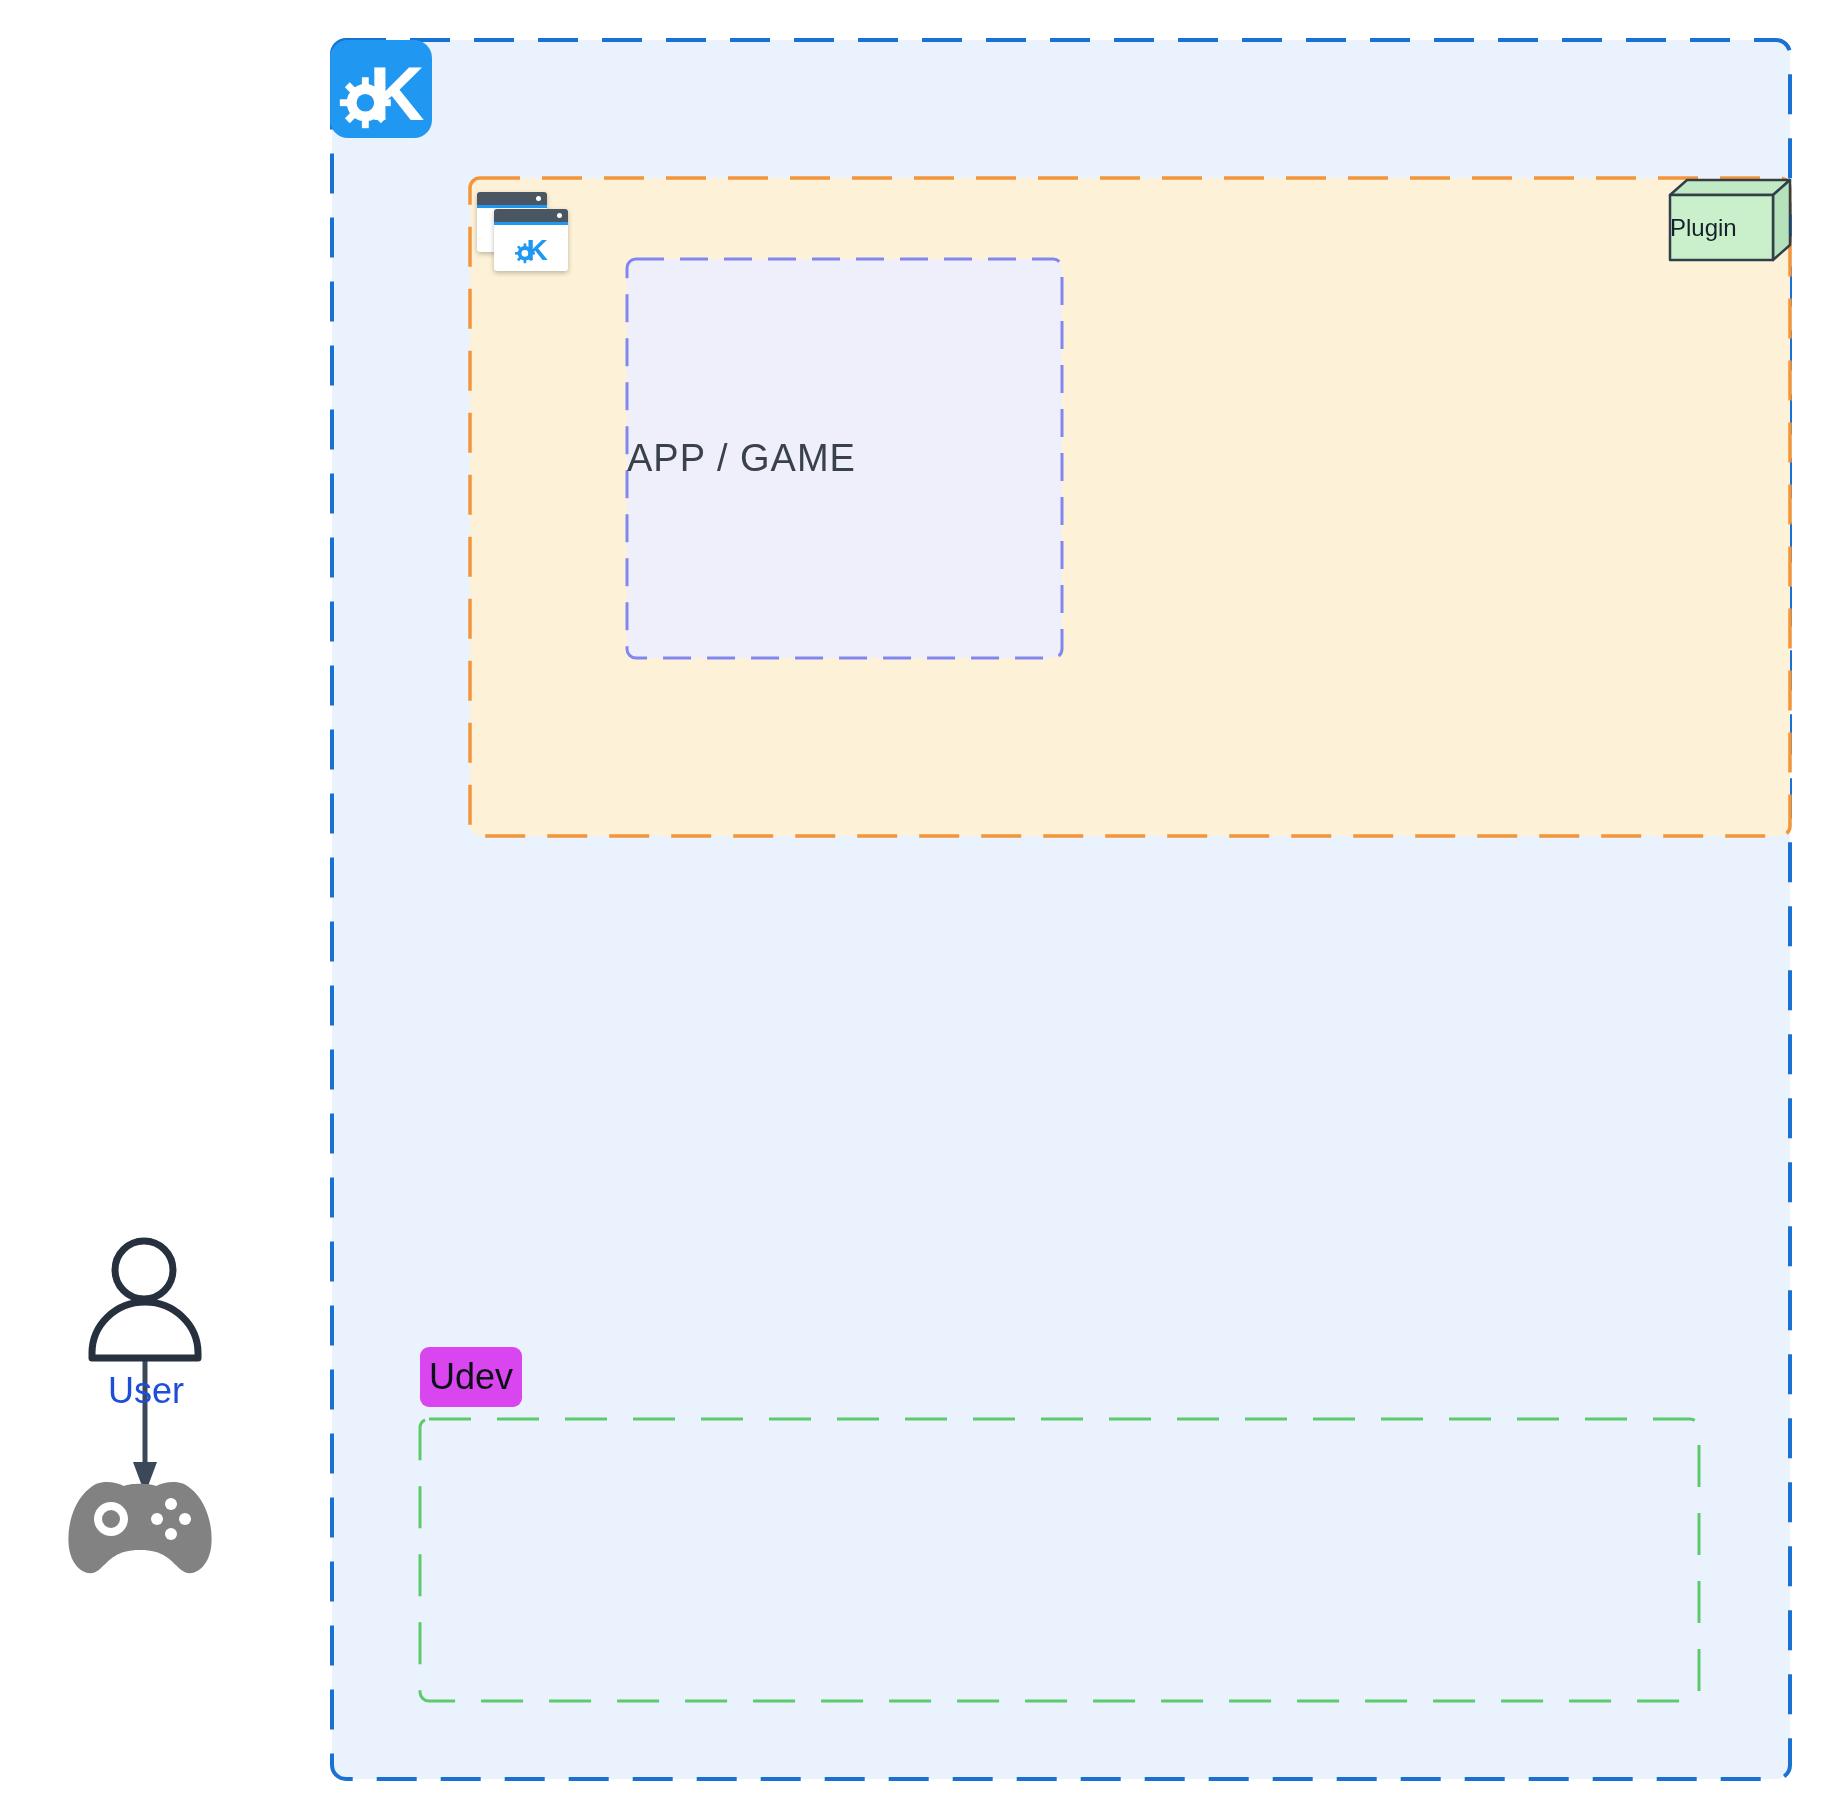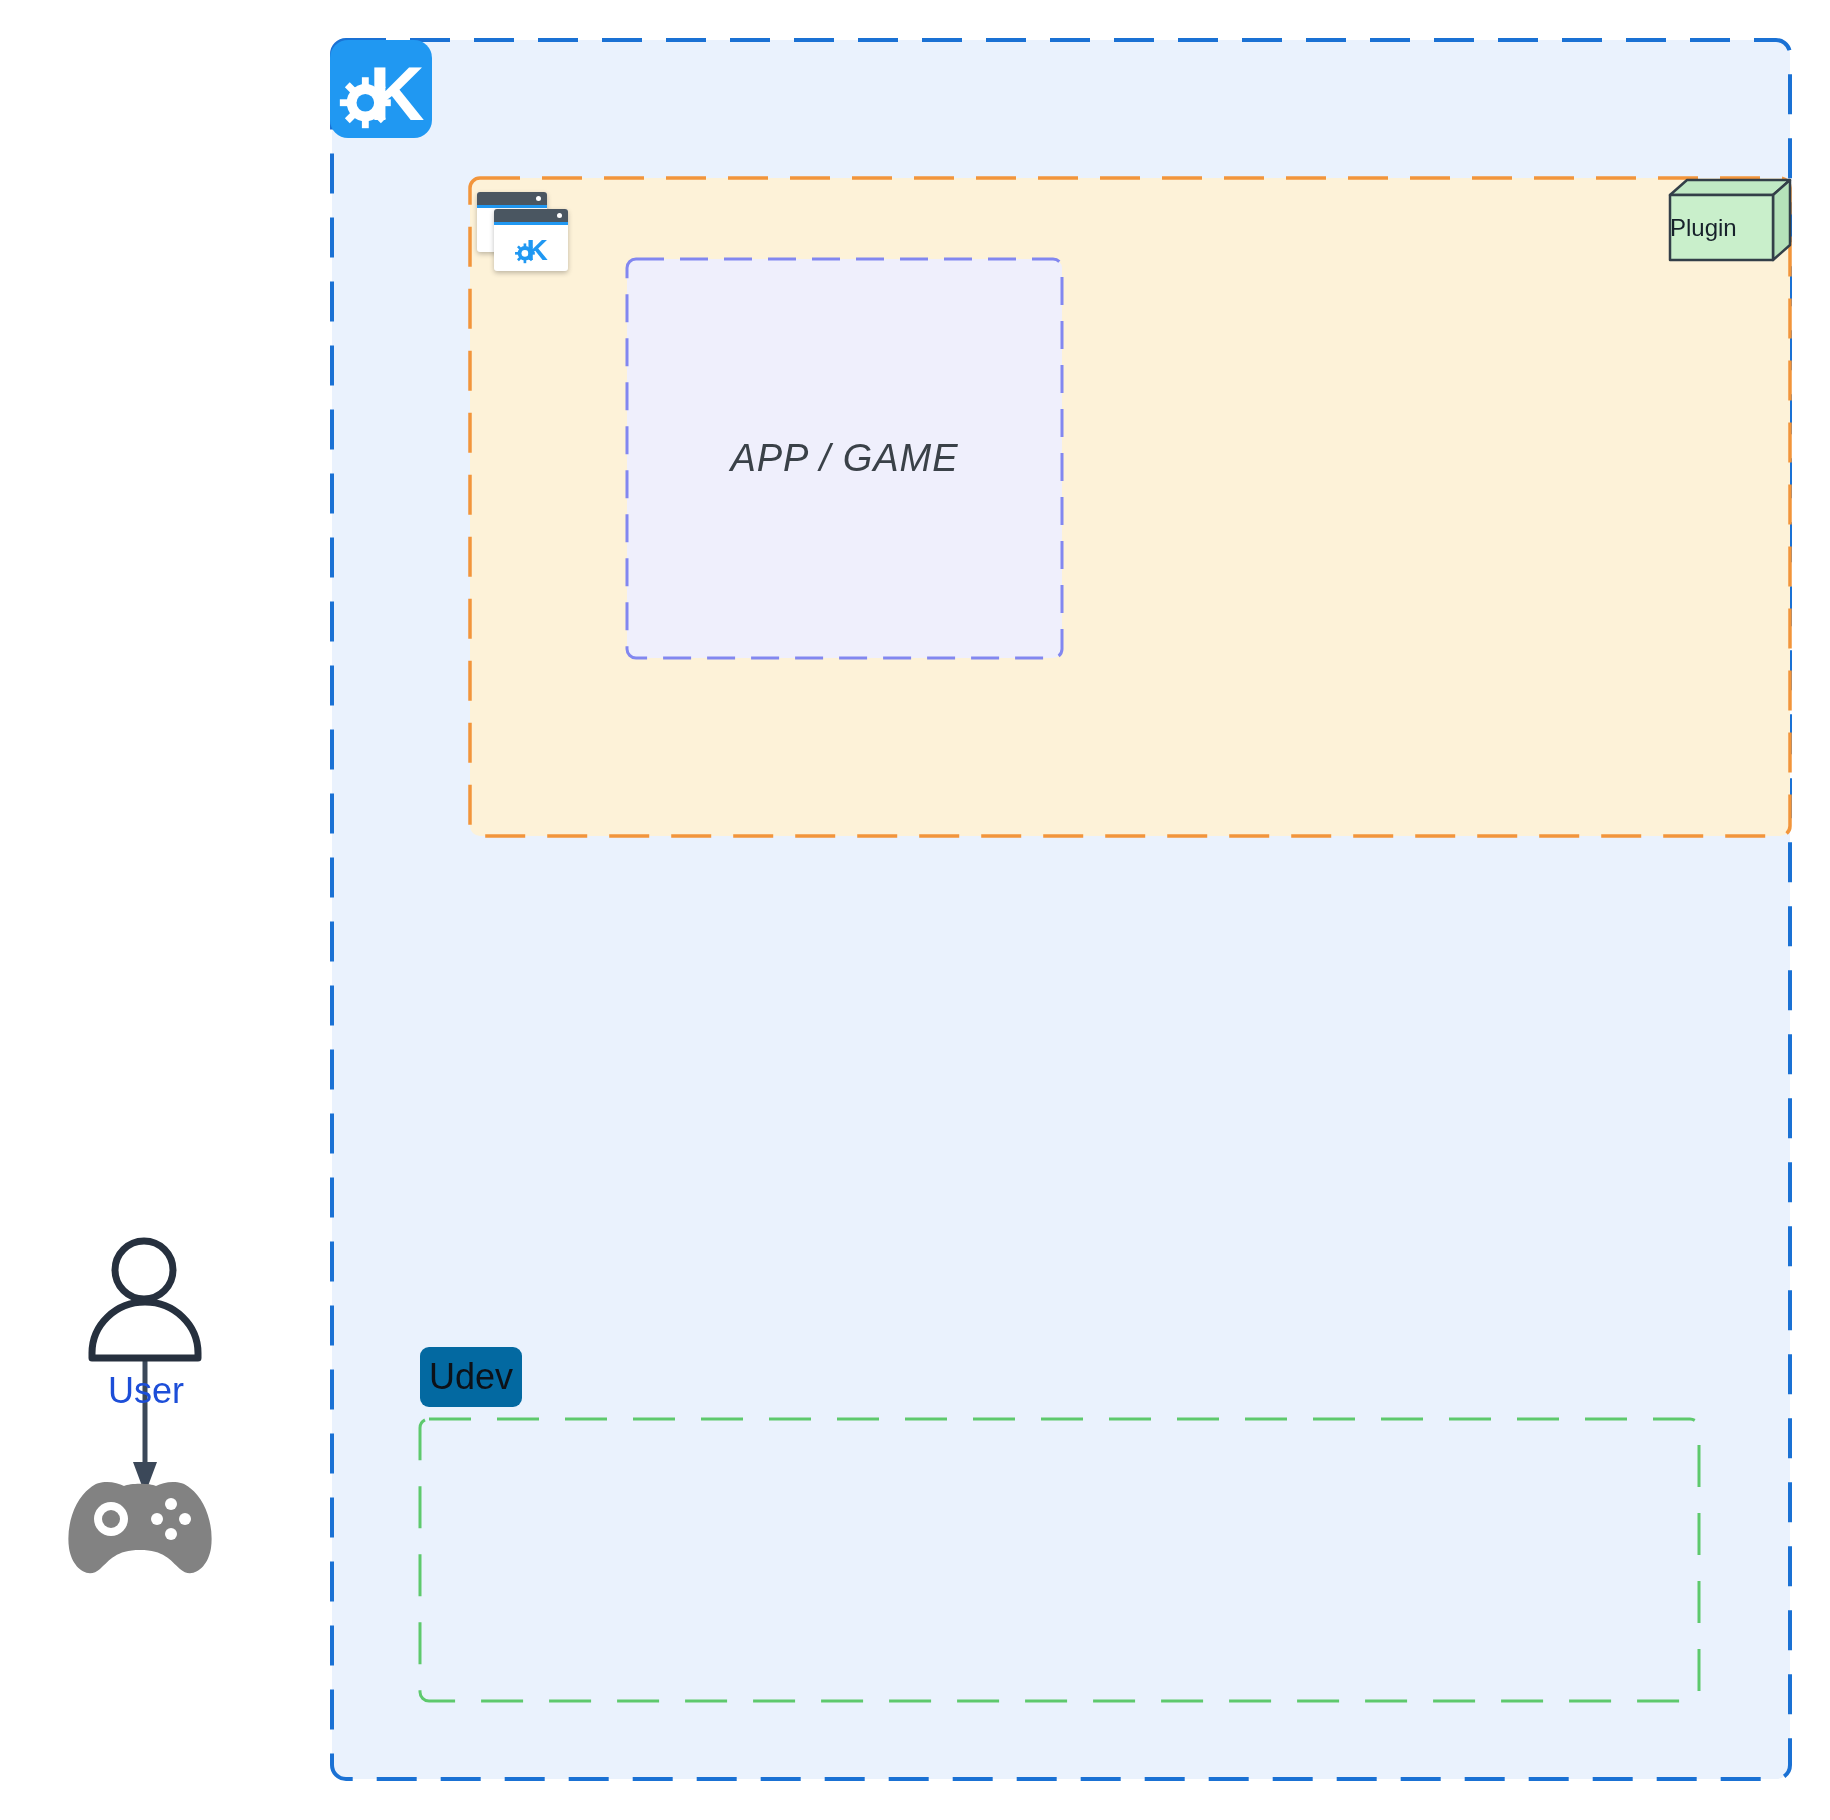--- a/index.html
+++ b/index.html
@@ -36,35 +36,34 @@
     position: absolute; right: 6px; top: 4px; width: 5px; height: 5px;
     border-radius: 50%; background: #ffffff;
   }
   .win .accent { height: 3px; background: #2098f2; }
   .win .body { position: relative; height: calc(100% - 16px); display: flex; align-items: center; justify-content: center; }
   .win .body svg { width: 38px; height: 38px; }
 
   
   .app-game-label-box {
     left: 627px; top: 259px; width: 435px; height: 399px;
-    display: flex; align-items: center; justify-content: center;
+    display: flex; align-items: center; 
     z-index: 4;
-    font-style: italic;
   }
   .app-game-label { font-size: 38px; color: #3a4148; letter-spacing: 1px; }
 
   .plugin-label-box {
     left: 1670px; top: 195px; width: 81px; height: 65px;
     display: flex; align-items: center; justify-content: flex-start; z-index: 8;
   }
   .plugin-label { font-size: 24px; color: #17212b; }
 
   .udev-badge {
     left: 420px; top: 1347px; width: 102px; height: 60px;
-    background: #0369a1; border-radius: 9px;
+    background: #d946ef; border-radius: 9px;
     display: flex; align-items: center; justify-content: center;
     z-index: 5;
   }
   .udev-label { font-size: 36px; color: #0d1117; }
 
   .monitor-label-box {
     left: 418px; top: 1441px; width: 1286px; text-align: center; z-index: 5;
   }
   .monitor-label { font-size: 40px; color: #10151a; }
 

